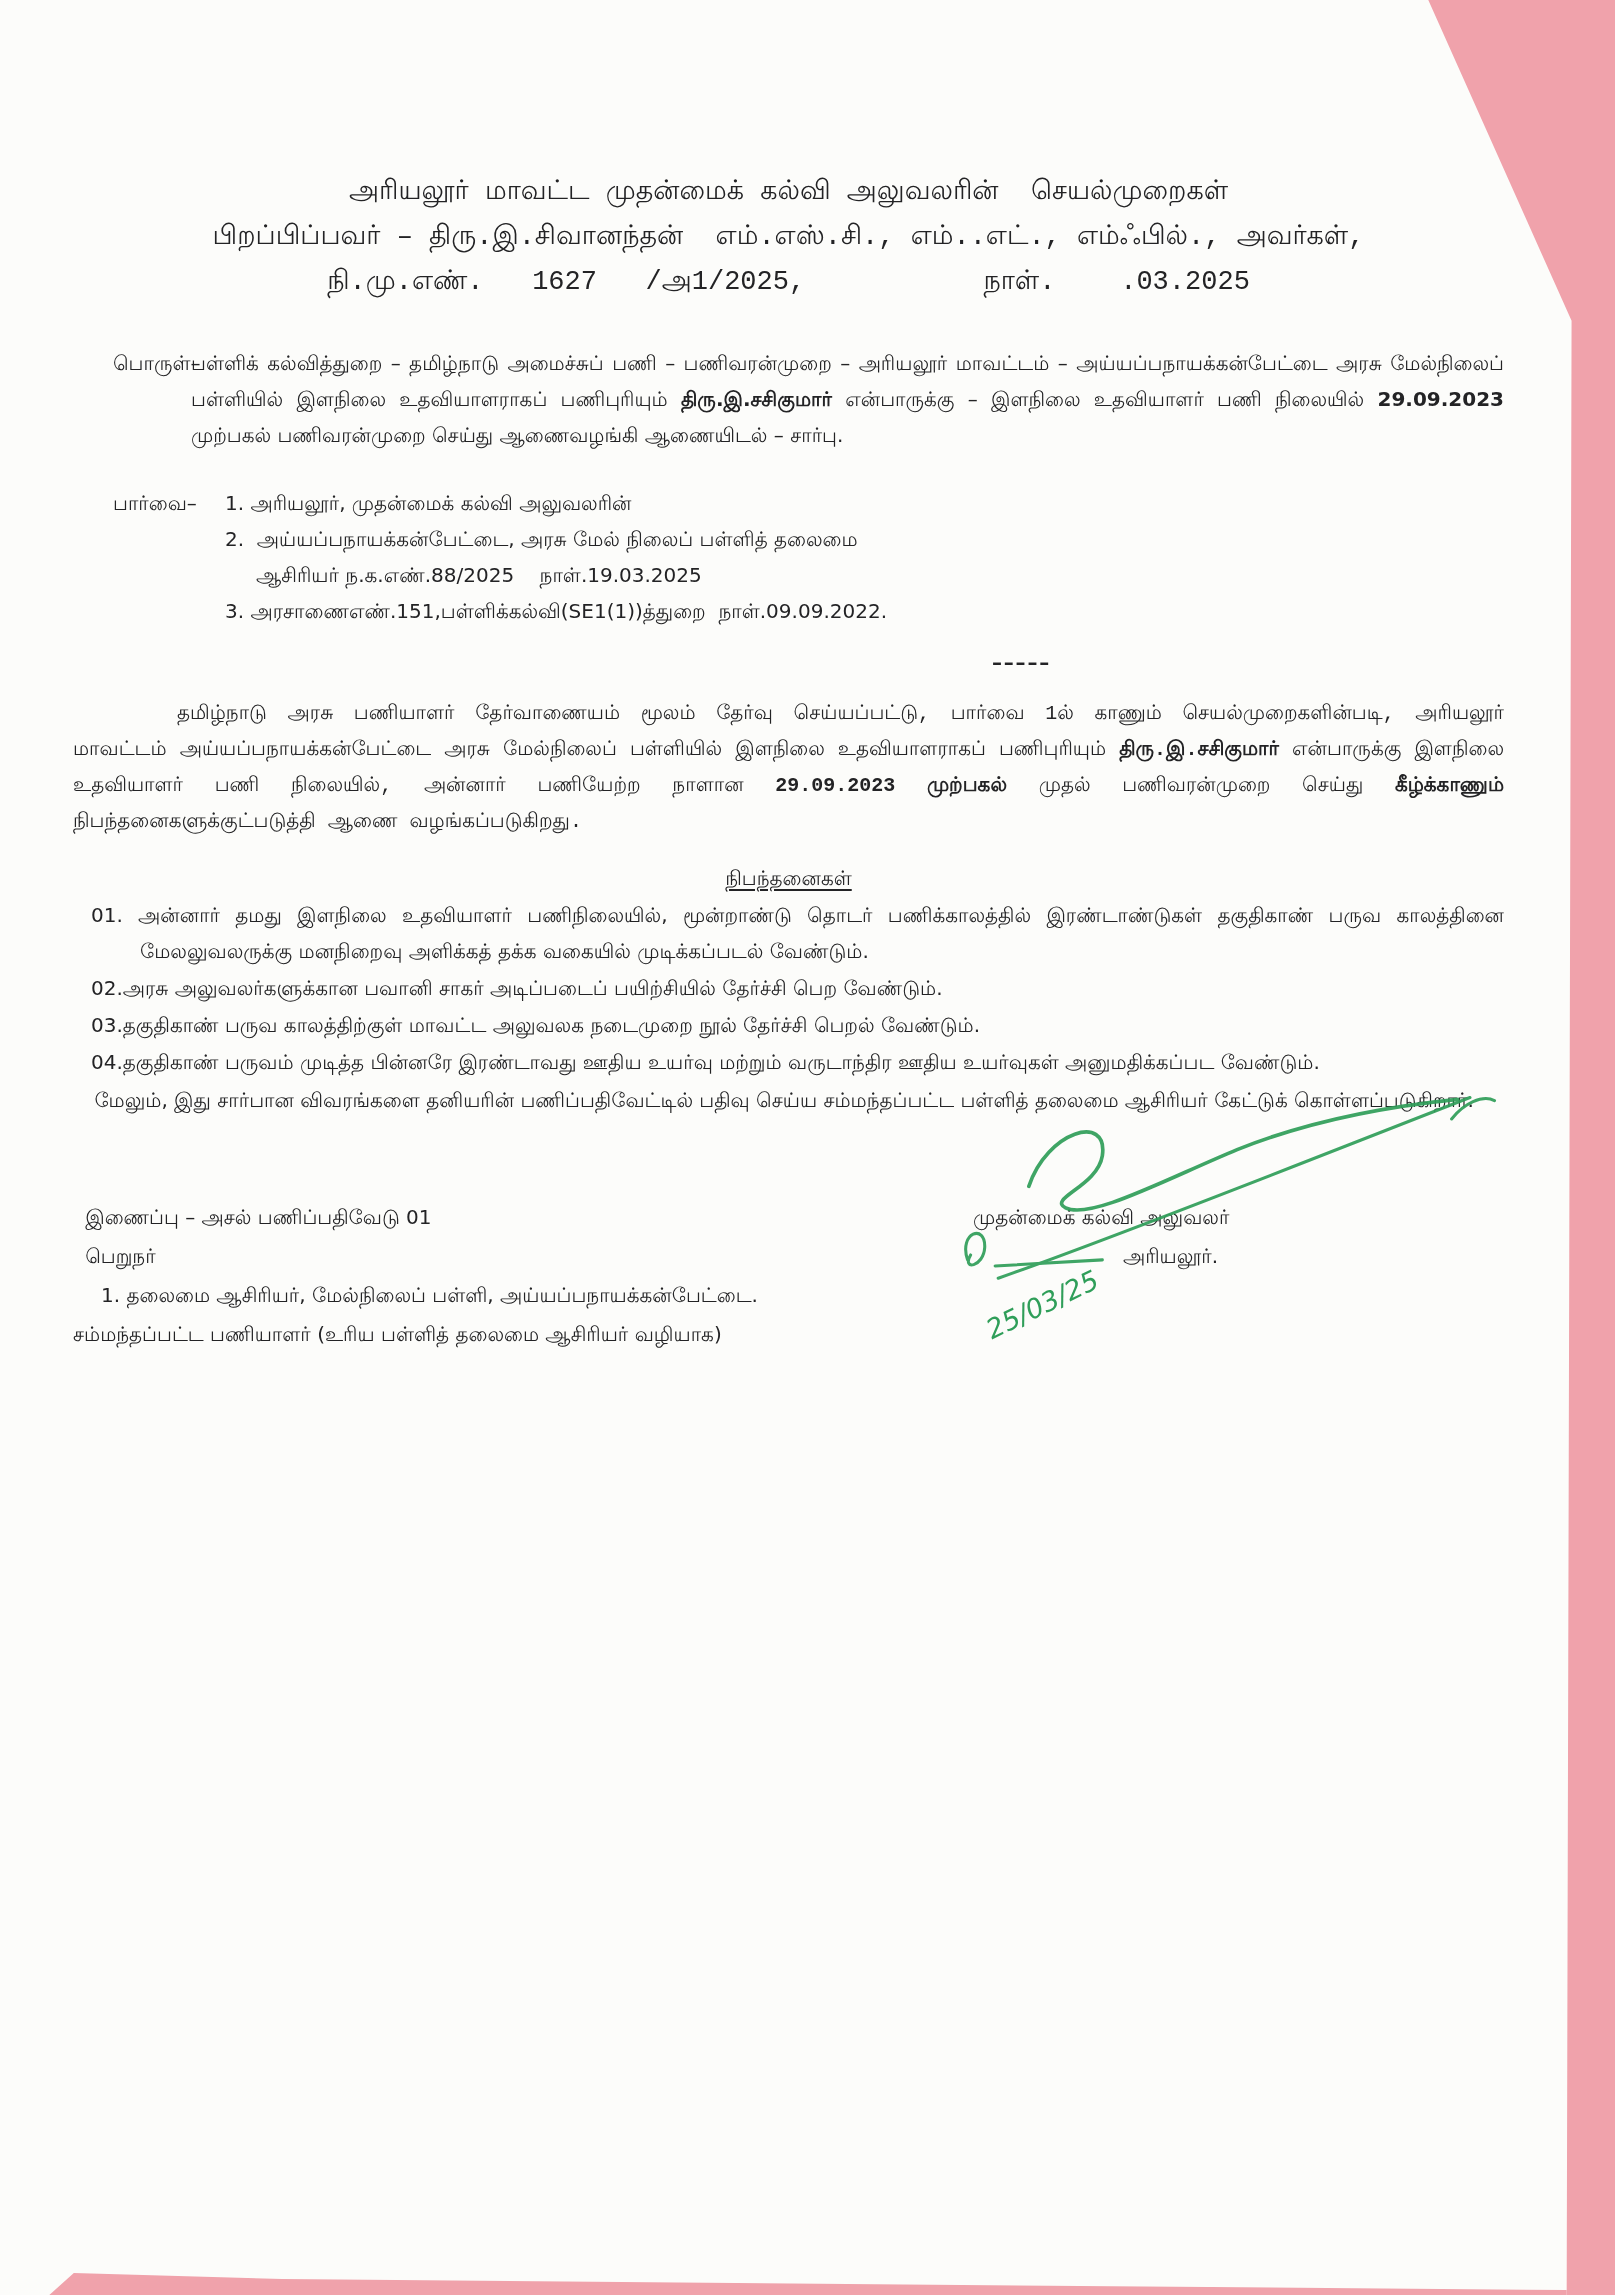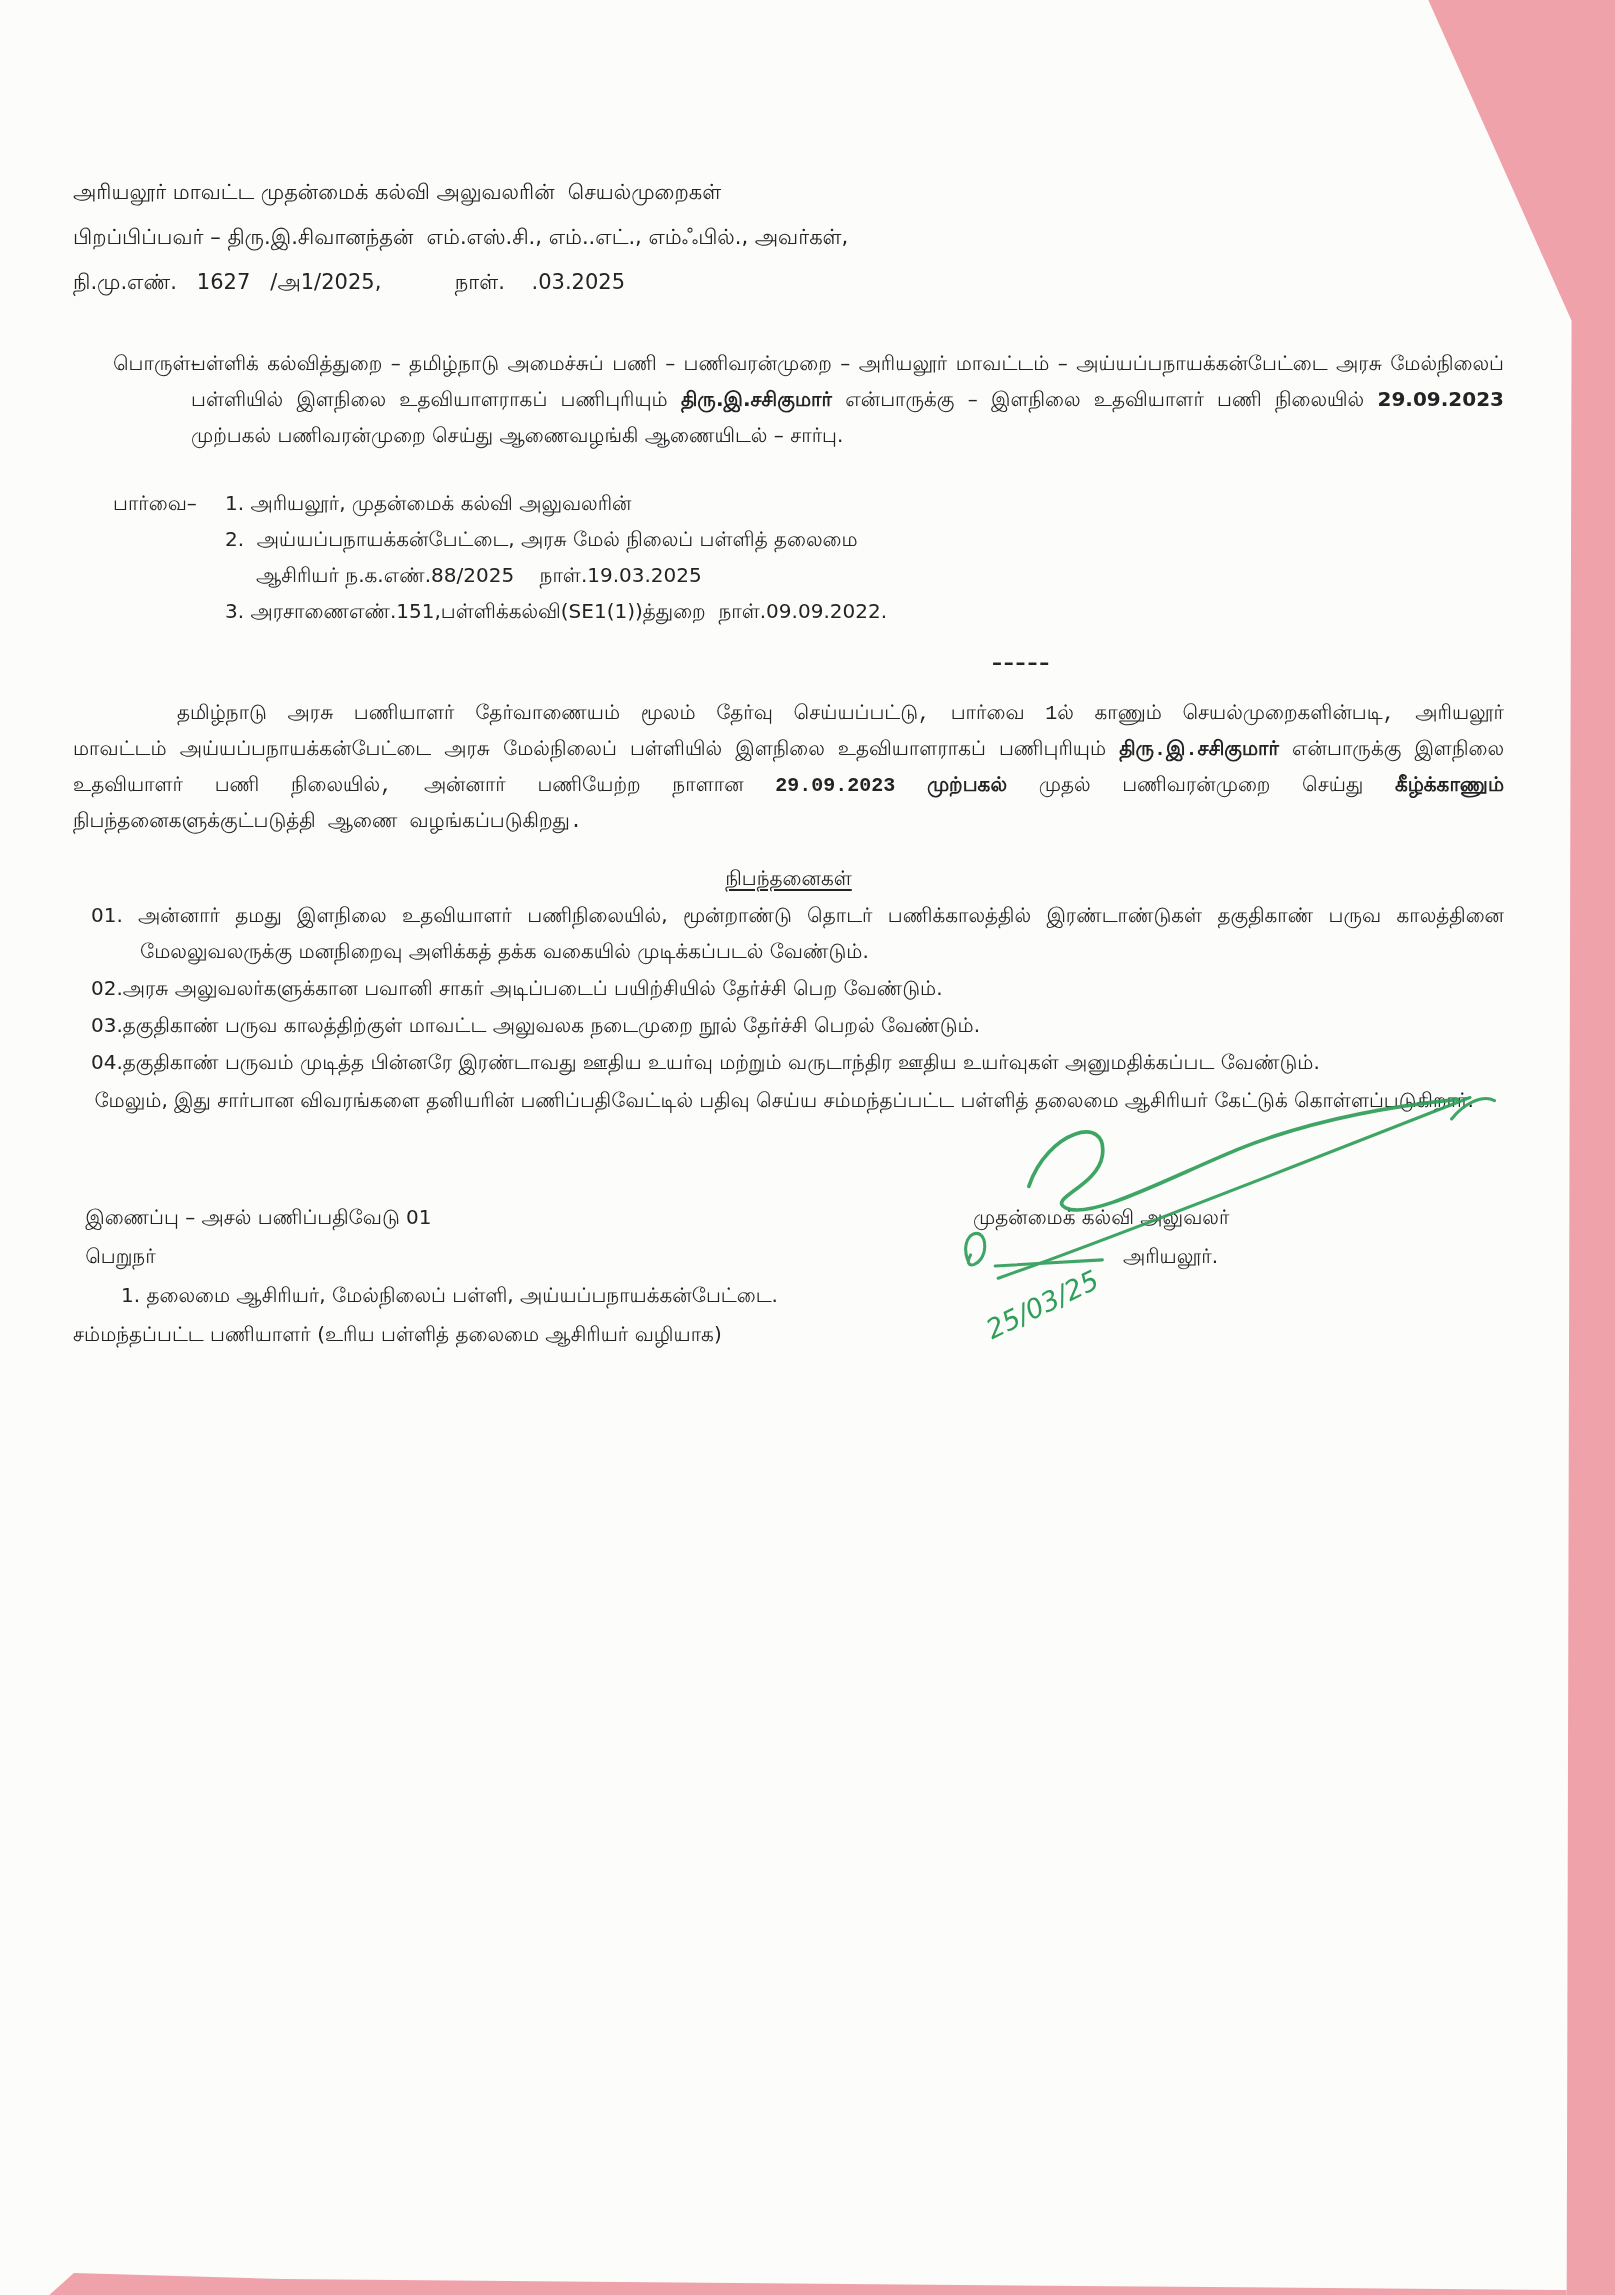--- a/index.html
+++ b/index.html
@@ -9,39 +9,39 @@
     width:1616px;height:2295px;
     background:#fcfcfa;
     overflow:hidden;
     font-family:"DejaVu Sans","Liberation Sans",sans-serif;
     color:#232325;
     font-size:20px;
     line-height:36px;
   }
   .scan-artifacts{position:absolute;top:0;left:0;width:1616px;height:2295px;pointer-events:none;}
   .content{position:relative;padding:170px 112px 0 73px;box-sizing:border-box;width:1616px;}
-  .header{ line-height:45px; font-size:21px;}
+  .header{ text-align:center; line-height:45px; font-size:27px;font-family:Liberation Mono, monospace;}
   .hline{white-space:pre-wrap;}
   .two-col{display:flex;margin-left:40px;}
   .col-label{width:78px;flex:0 0 auto;}
   .col-body{flex:1 1 auto;text-align:justify;}
   .subject{margin-top:40px;}
   .reference{margin-top:32px;}
   .ref-items{margin-left:34px;}
   .ref-line{white-space:pre-wrap;}
   .ref-cont{margin-left:31px;}
   .b{font-weight:bold;}
   .separator{margin-top:14.7px;padding-left:919px;letter-spacing:1.8px;font-weight:bold;}
   .order-par{margin-top:16px;text-align:justify;text-indent:104px;font-family:Liberation Mono, monospace;}
   .cond-heading{margin-top:4.9px;text-align:center;font-weight:normal;text-decoration:underline;text-underline-offset:4.3px;}
   .cond{margin-left:67px;text-indent:-49px;text-align:justify;margin-top:1.2px;}
   .closing{margin-top:1.2px;text-indent:21.4px;text-align:justify;}
   .footer{position:relative;margin-top:80px;line-height:39px;min-height:282px;}
   .footer-left{margin-left:12.2px;}
-  .recipient-1{margin-left:48px;}
+  .recipient-1{margin-left:28px;}
   .sig-right{position:absolute;left:900px;top:0;}
   .sig-right .line2{padding-left:150px;}
   .signature-svg{position:absolute;left:772px;top:-122px;width:674px;height:380px;overflow:visible;pointer-events:none;}
   .sig-date-text{font-family:"DejaVu Sans",sans-serif;font-style:italic;font-size:44px;}
 </style>
 </head>
 <body>
 
 <div class="page">
 

